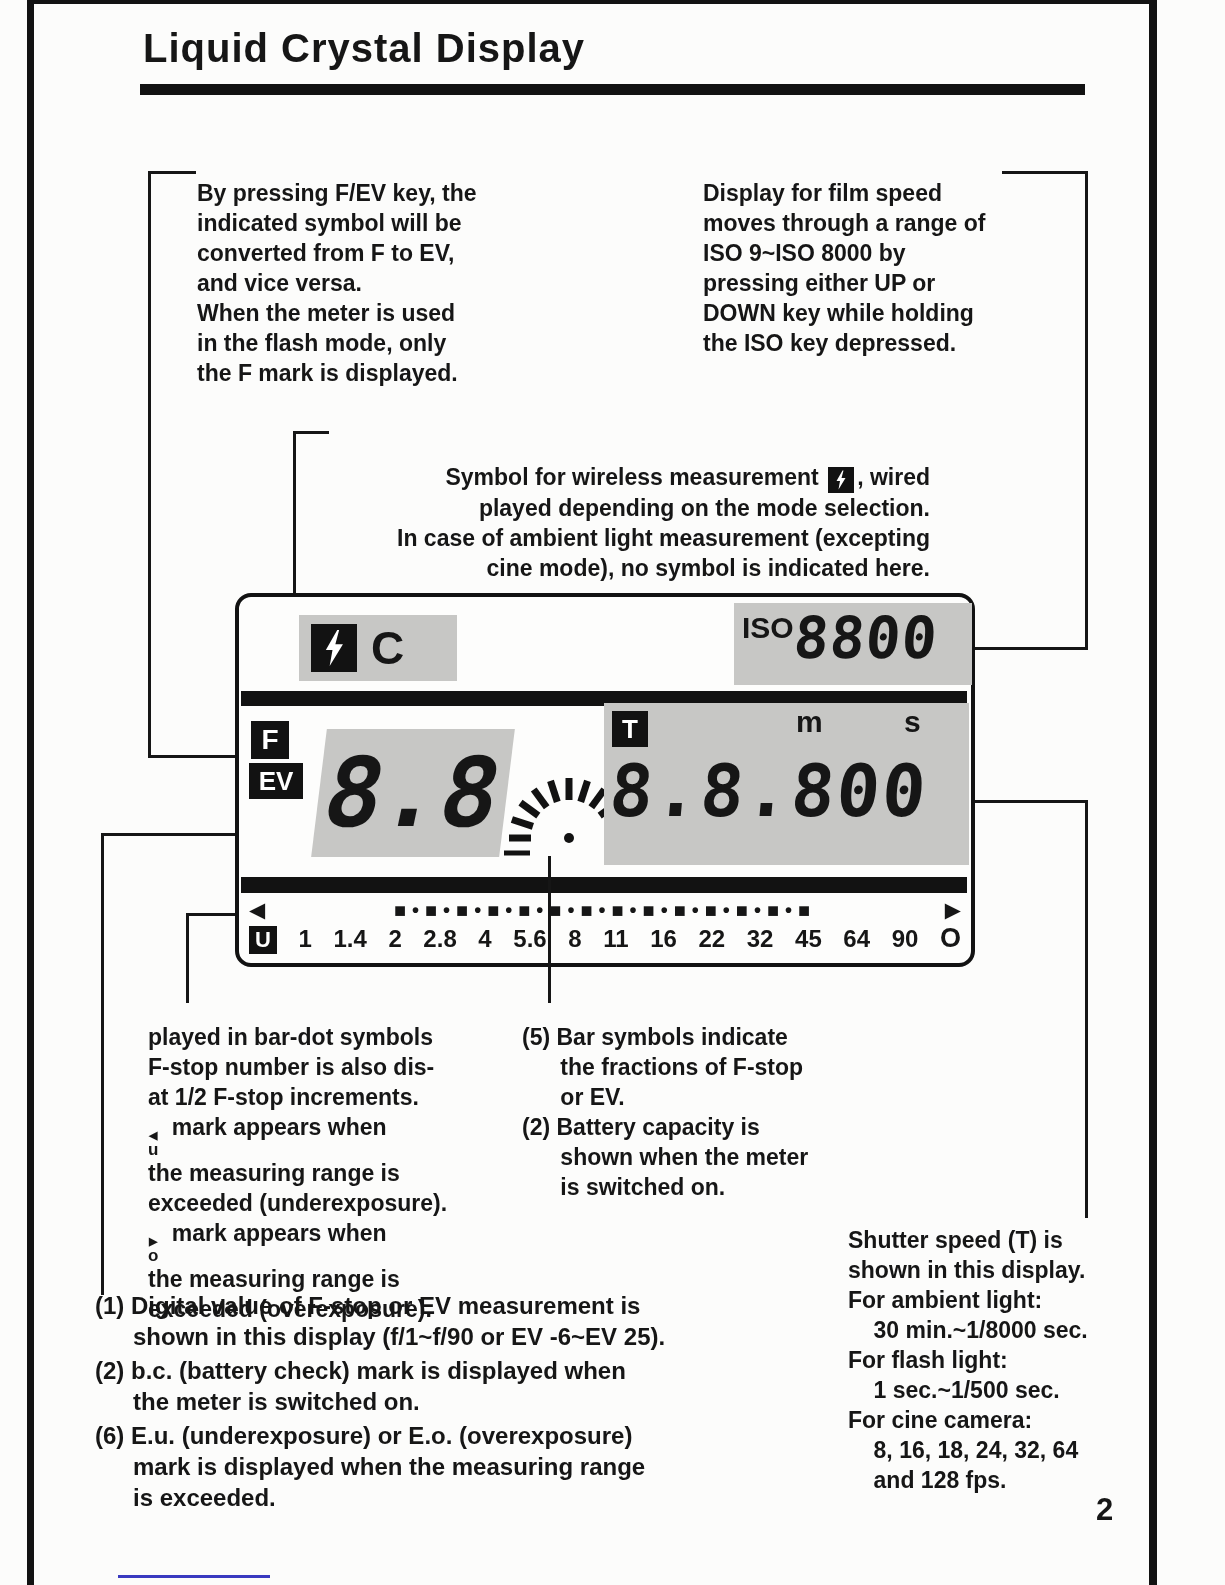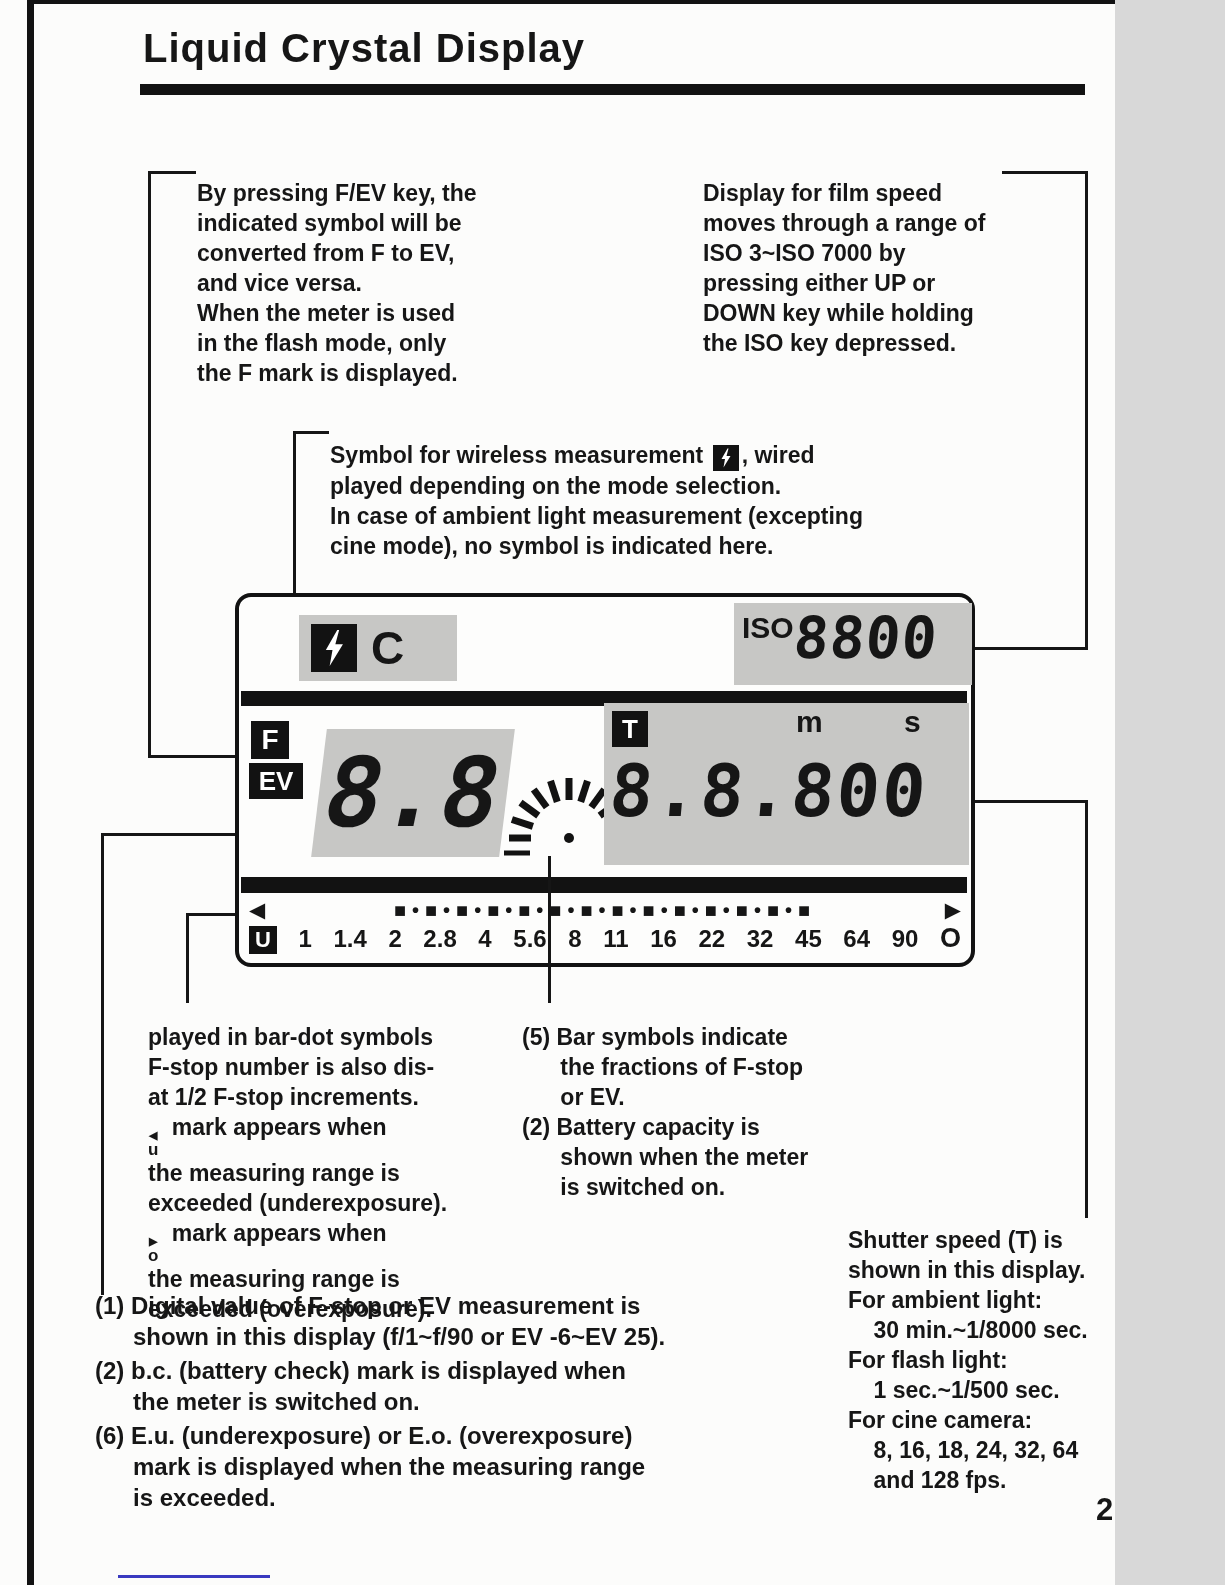--- a/index.html
+++ b/index.html
@@ -1,31 +1,31 @@
 <!DOCTYPE html>
 <html><head>
 <meta charset="utf-8">
 <style>
   html,body{margin:0;padding:0;background:#d8d8d8;}
-  .page{position:relative;width:1115px;height:1585px;background:#fcfcfb;
+  .page{position:relative;width:1225px;height:1585px;background:#fcfcfb;
         font-family:"Liberation Sans",sans-serif;color:#161616;overflow:hidden;}
 
   
   .border-left{position:absolute;left:27px;top:0;width:7px;height:1585px;background:#121212;}
   .border-right{position:absolute;left:1149px;top:0;width:8px;height:1585px;background:#121212;}
   .border-top{position:absolute;left:27px;top:0;width:1130px;height:4px;background:#121212;}
 
   .title{position:absolute;left:143px;top:26px;margin:0;font-size:40px;font-weight:bold;letter-spacing:1px;}
   .title-rule{position:absolute;left:140px;top:84px;width:945px;height:11px;background:#121212;}
 
   .pre{white-space:pre-wrap;}
   .callout{position:absolute;font-size:23px;line-height:30px;font-weight:600;margin-top:22px;}
   .c-fev{left:197px;top:156px;width:330px;}
   .c-iso{left:703px;top:156px;width:330px;}
-  .c-mode{left:330px;top:418px;width:600px;}
+  .c-mode{left:330px;top:440px;width:600px;text-align:right;}
   .c-fstop{left:148px;top:1000px;width:340px;}
   .c-bars{left:522px;top:1000px;width:350px;}
   .c-shutter{left:848px;top:1203px;width:300px;}
 
   .notes{position:absolute;left:95px;top:1290px;width:670px;font-size:24px;line-height:31px;font-weight:600;}
   .hang{padding-left:38px;text-indent:-38px;margin-bottom:3px;}
 
   .pagenum{position:absolute;left:1096px;top:1492px;font-size:31px;font-weight:bold;}
   .bluelink{position:absolute;left:118px;top:1575px;width:152px;height:3px;background:#3a3ac0;}
 
@@ -131,21 +131,21 @@
 
   <div class="callout c-fev pre">By pressing F/EV key, the
 indicated symbol will be
 converted from F to EV,
 and vice versa.
 When the meter is used
 in the flash mode, only
 the F mark is displayed.</div>
   <div class="callout c-iso pre">Display for film speed
 moves through a range of
-ISO 3~ISO 7000 by
+ISO 9~ISO 8000 by
 pressing either UP or
 DOWN key while holding
 the ISO key depressed.</div>
 
   <div class="callout c-mode">
     <div class="mline"><span>Symbol for wireless measurement </span><span class="boltbox sm">
           <svg viewBox="0 0 24 40">
             <polygon points="15,1 3,22 10,22 7,39 21,16 13,16 17,1" fill="#fff"></polygon>
           </svg>
         </span><span>, wired</span></div>

